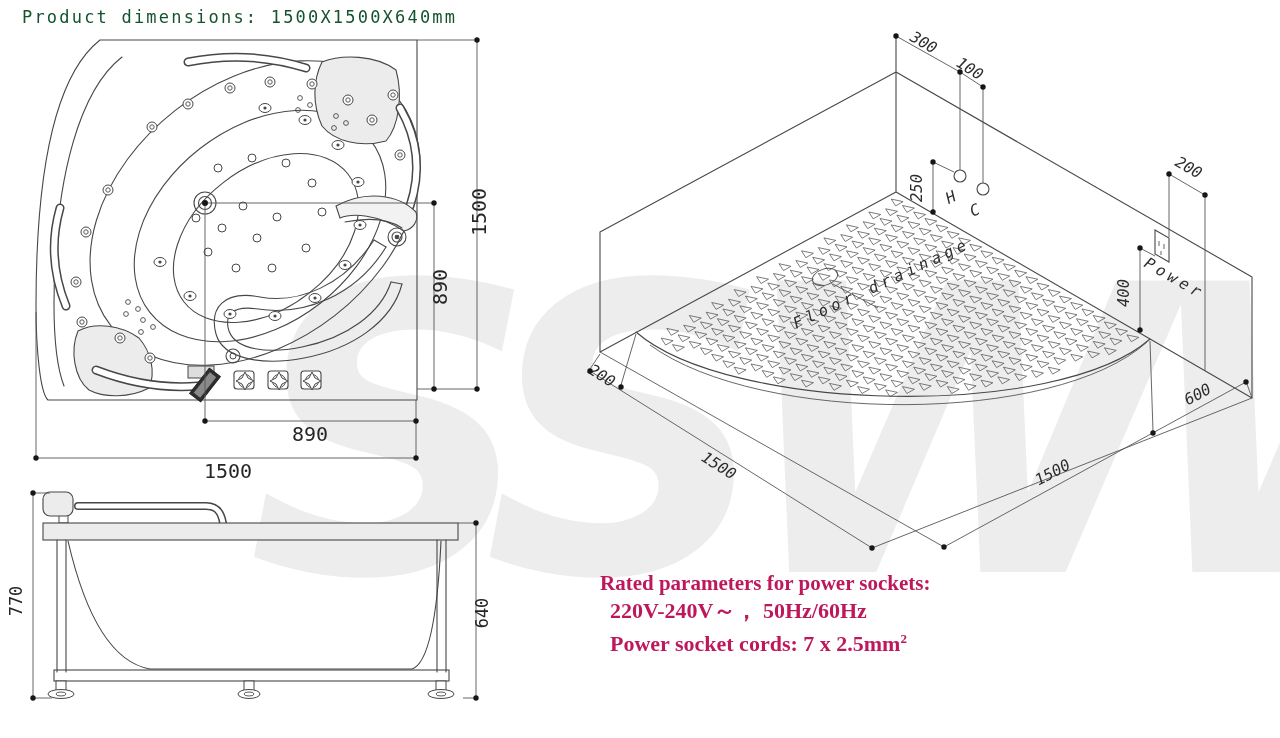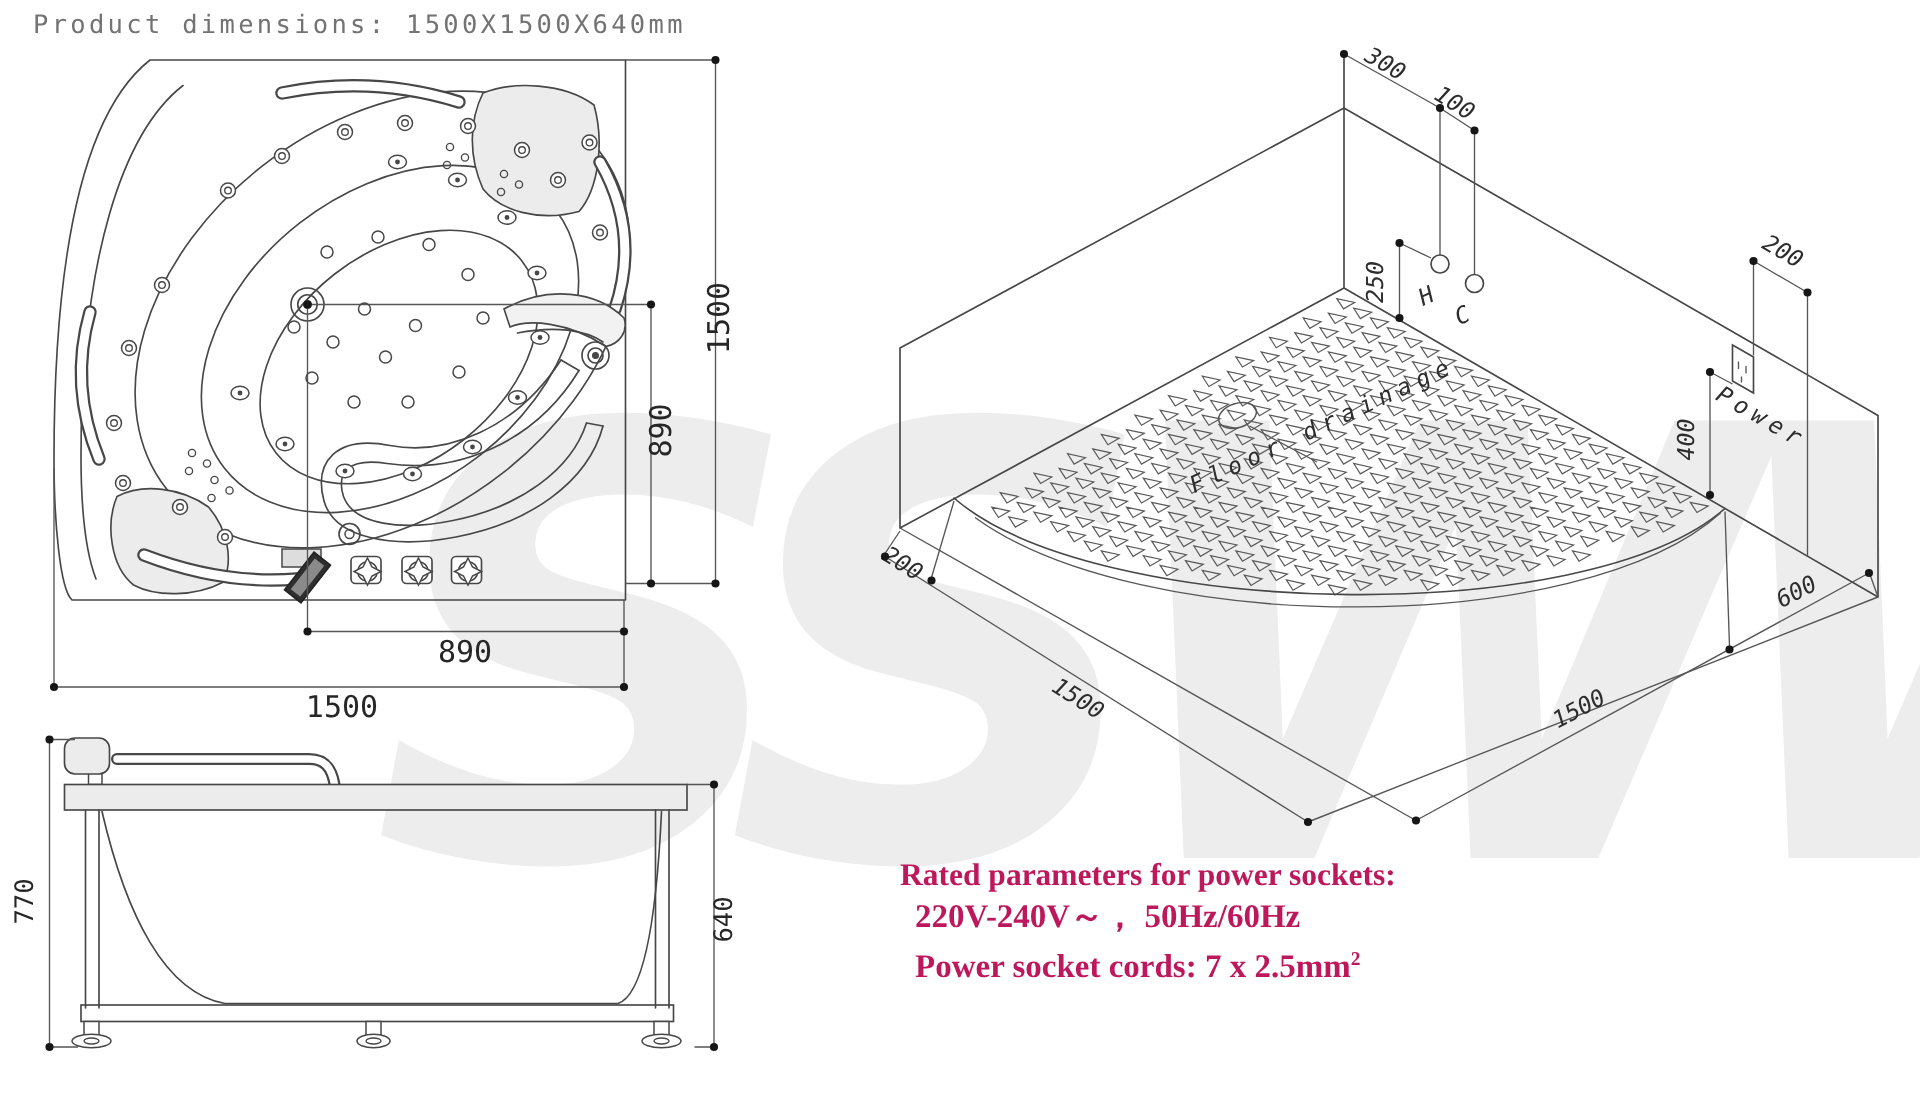--- a/index.html
+++ b/index.html
@@ -1,19 +1,19 @@
 <!DOCTYPE html>
 <html><head>
 <meta charset="utf-8">
 <style>
   html,body{margin:0;padding:0;background:#fff;}
   .canvas{position:relative;width:1280px;height:738px;background:#ffffff;overflow:hidden;
           font-family:"DejaVu Sans Mono",monospace;}
   .canvas>svg{position:absolute;left:0;top:0;}
-  .title{position:absolute;left:22px;top:7px;font-size:17px;letter-spacing:2.2px;color:#737373;
+  .title{position:absolute;left:22px;top:7px;font-size:17px;letter-spacing:2.2px;color:#14532d;
          font-family:"DejaVu Sans Mono",monospace;white-space:pre;}
   .notes{position:absolute;left:600px;top:570px;color:#be185d;
          font-family:"Liberation Serif","DejaVu Serif",serif;font-weight:bold;}
   .notes .l1{font-size:21px;line-height:27px;}
   .notes .l2,.notes .l3{font-size:22px;line-height:28px;margin-left:10px;}
   .notes sup{font-size:13px;}
   text{fill:#262626;}
   .dim20{font-family:"DejaVu Sans Mono",monospace;font-size:20px;}
   .dim17{font-family:"DejaVu Sans Mono",monospace;font-size:17px;}
   .dim15{font-family:"DejaVu Sans Mono",monospace;font-size:15.5px;font-style:italic;fill:#2d2d2d;}

